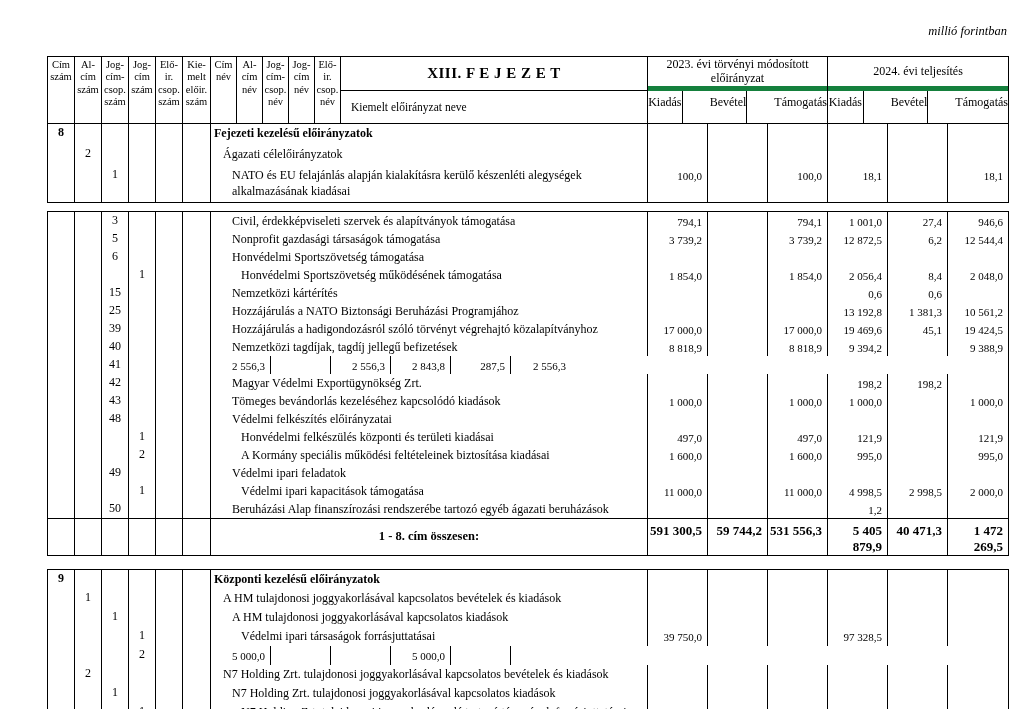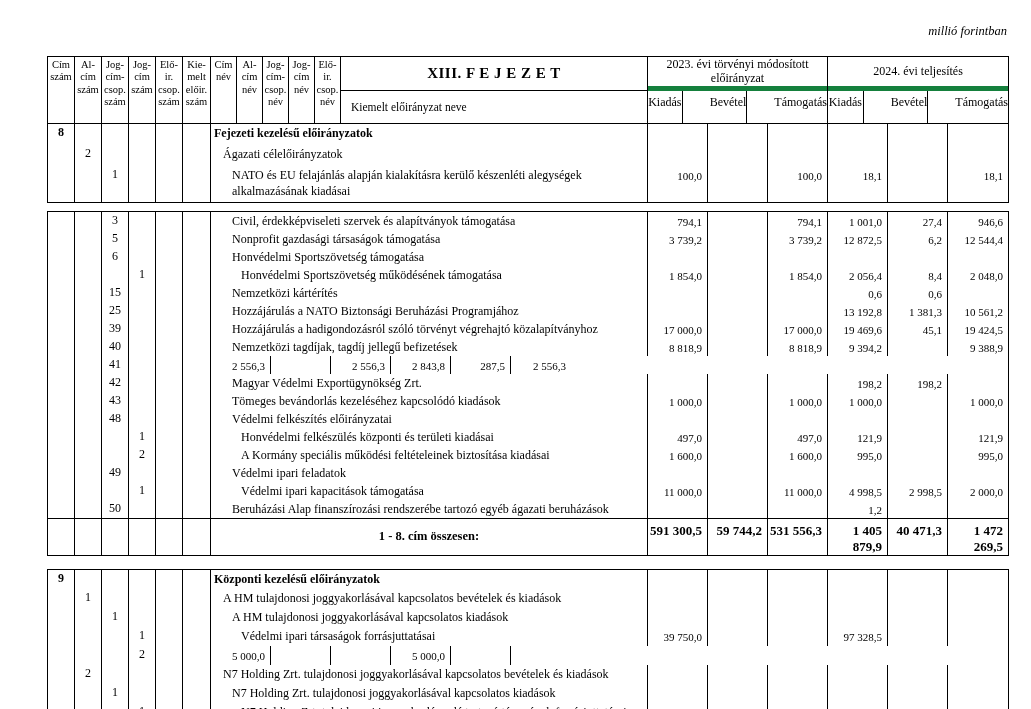--- a/index.html
+++ b/index.html
@@ -467,21 +467,21 @@
             <div class="nc"></div>
             <div class="nc"></div>
             <div class="nc"></div>
             <div class="nc"></div>
             <div class="nc"></div>
             <div class="nc c6"></div>
             <div class="desc">1 -  8. cím összesen:</div>
             <div class="vc">591 300,5</div>
             <div class="vc">59 744,2</div>
             <div class="vc">531 556,3</div>
-            <div class="vc">1 405 879,9</div>
+            <div class="vc">5 405 879,9</div>
             <div class="vc">40 471,3</div>
             <div class="vc">1 472 269,5</div>
           </div>
         </div>
         <div class="block block-c">
           <div class="row lvl0">
             <div class="nc">9</div>
             <div class="nc"></div>
             <div class="nc"></div>
             <div class="nc"></div>

